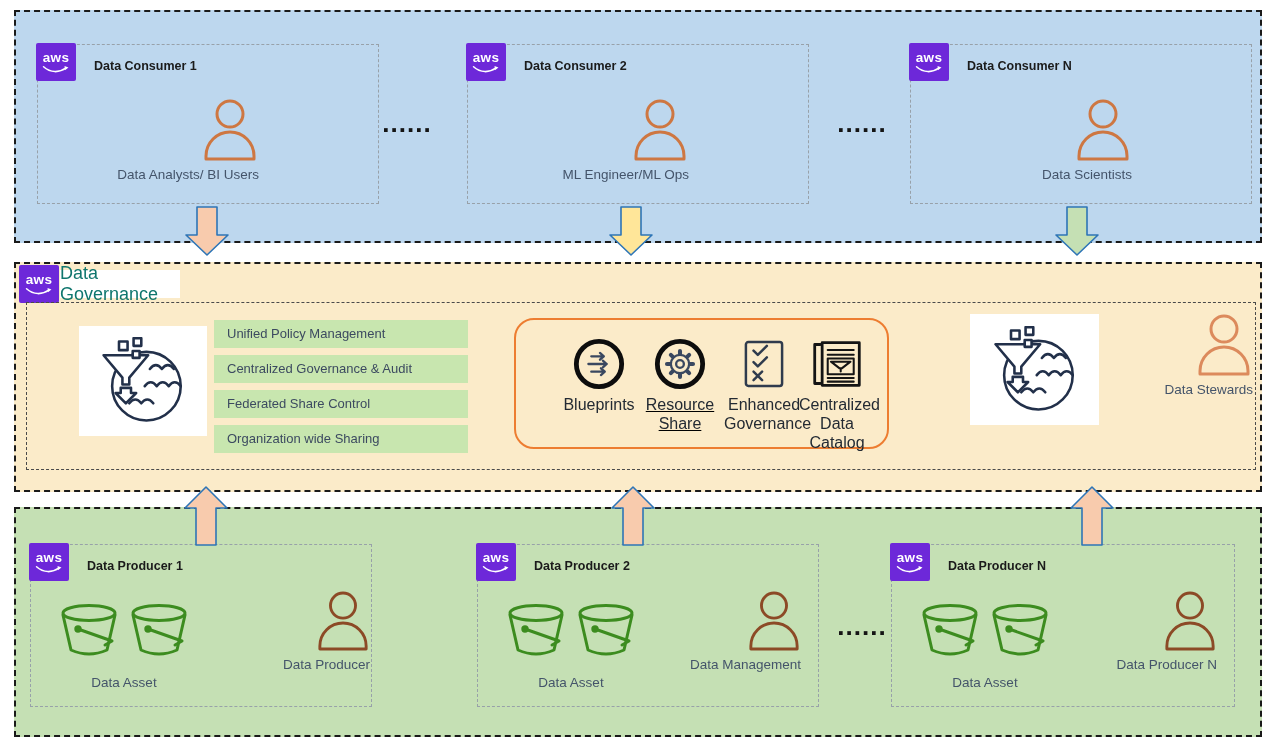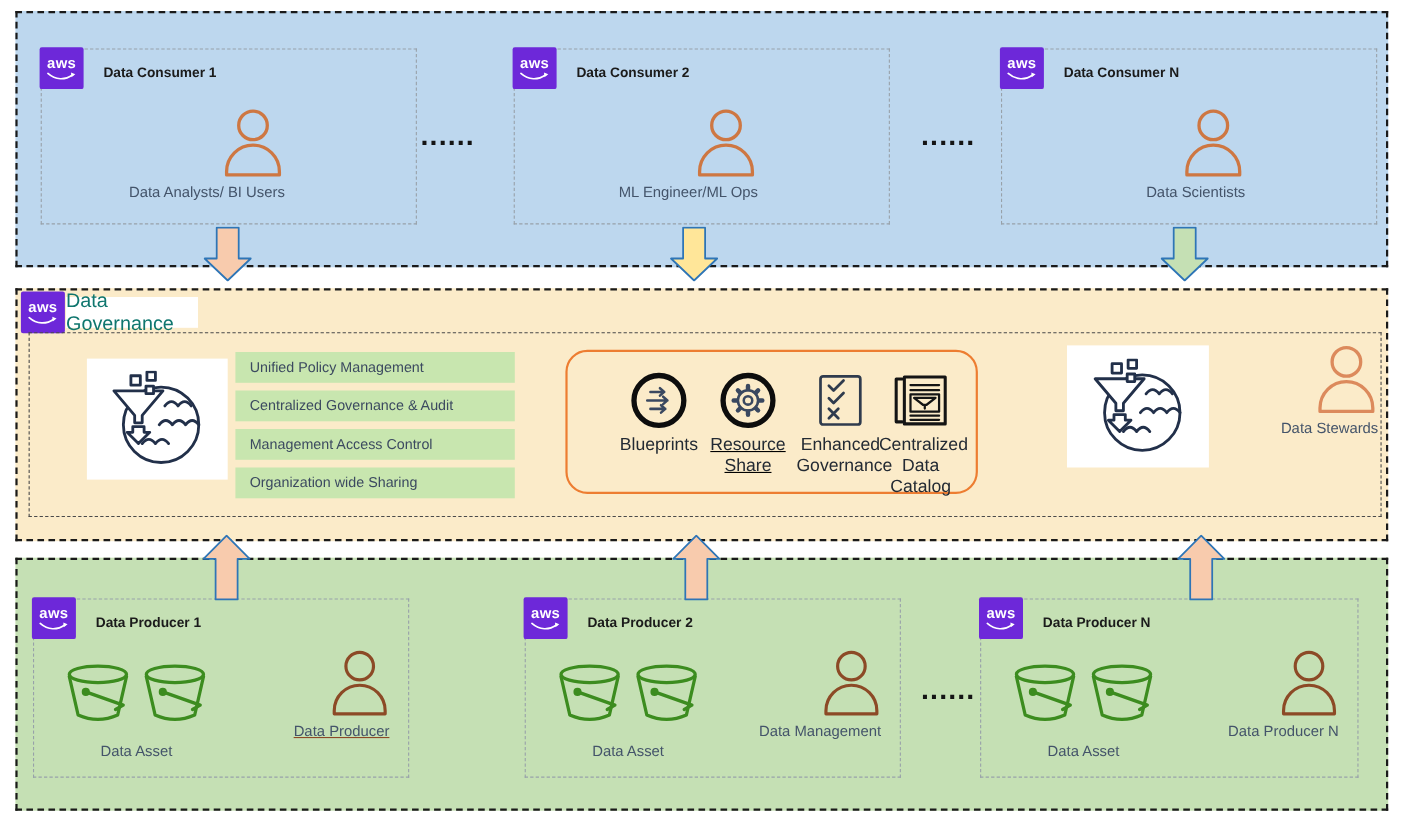--- a/index.html
+++ b/index.html
@@ -176,21 +176,21 @@
     <div class="inner-dash" style="left:10px; top:38px; width:1230px; height:168px;"></div>
 
     <div class="lf-box" style="left:63px; top:62px; width:128px; height:110px;">
       <svg width="96" height="88" viewBox="0 0 112 100">
           <use href="#def-lakeformation"></use>
         </svg>
     </div>
 
     <div class="feature-bar" style="left:198px; top:56px;">Unified Policy Management</div>
     <div class="feature-bar" style="left:198px; top:91px;">Centralized  Governance &amp; Audit</div>
-    <div class="feature-bar" style="left:198px; top:126px;">Management Access Control</div>
+    <div class="feature-bar" style="left:198px; top:126px;">Federated Share Control</div>
     <div class="feature-bar" style="left:198px; top:161px;">Organization wide Sharing</div>
 
     <div class="cap-box" style="left:498px; top:54px; width:375px; height:131px;">
 
       <div class="cap-item" style="left:35px; top:16px;">
         <div class="cap-icon-area">
           <svg width="54" height="54" viewBox="0 0 56 56" fill="none">
             <circle cx="28" cy="28" r="23.5" stroke="#0d0d0d" stroke-width="5"></circle>
             <g stroke="#3A4860" stroke-width="2.4" stroke-linecap="round" stroke-linejoin="round">
               <path d="M20 20 H33 M33 20 l-4 -3.5 M33 20 l-4 3.5"></path>
@@ -291,21 +291,21 @@
       <div class="unit-title">Data Producer 1</div>
       <div style="position:absolute; left:26px; top:58px; width:134px; display:flex; gap:6px;">
         <svg class="bucket-svg" width="64" height="56" viewBox="0 0 62 56">
             <use href="#def-bucket"></use>
           </svg>
         <svg class="bucket-svg" width="64" height="56" viewBox="0 0 62 56">
             <use href="#def-bucket"></use>
           </svg>
       </div>
       <div class="person-label" style="position:absolute; left:26px; top:124px; width:134px; text-align:center;">Data Asset</div>
-      <div class="person-wrap person-producer" style="left:193px; top:46px; width:130px;text-decoration:underline;">
+      <div class="person-wrap person-producer" style="left:209px; top:46px; width:130px;">
         <svg width="54" height="60" viewBox="0 0 56 62">
             <use href="#def-person"></use>
           </svg>
         <div class="person-label">Data Producer</div>
       </div>
     </div>
 
     <div class="unit-box" style="left:461px; top:35px; width:342px; height:163px;">
       <div class="aws-logo">
         <span class="aws-word">aws</span>

